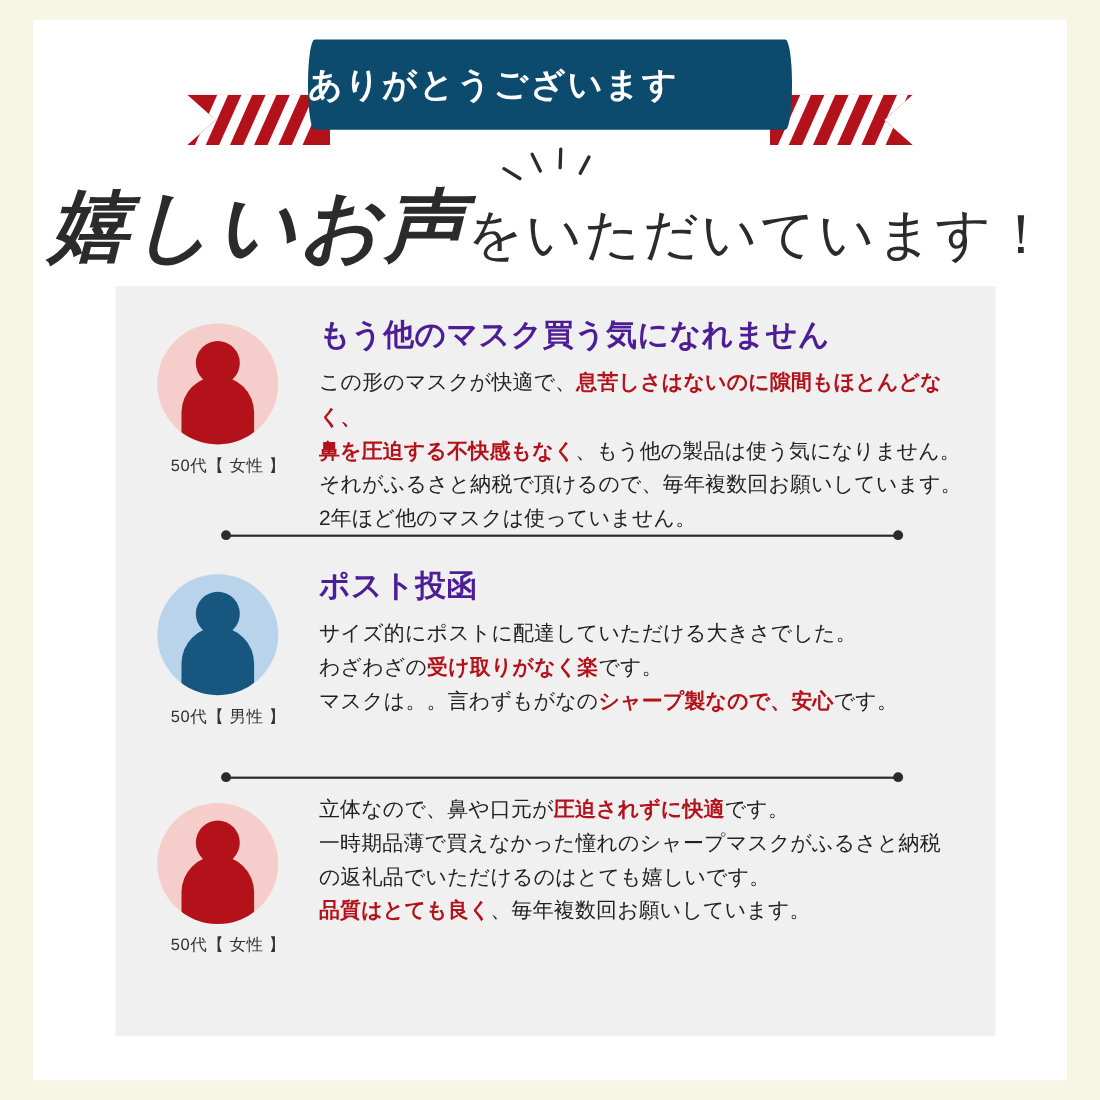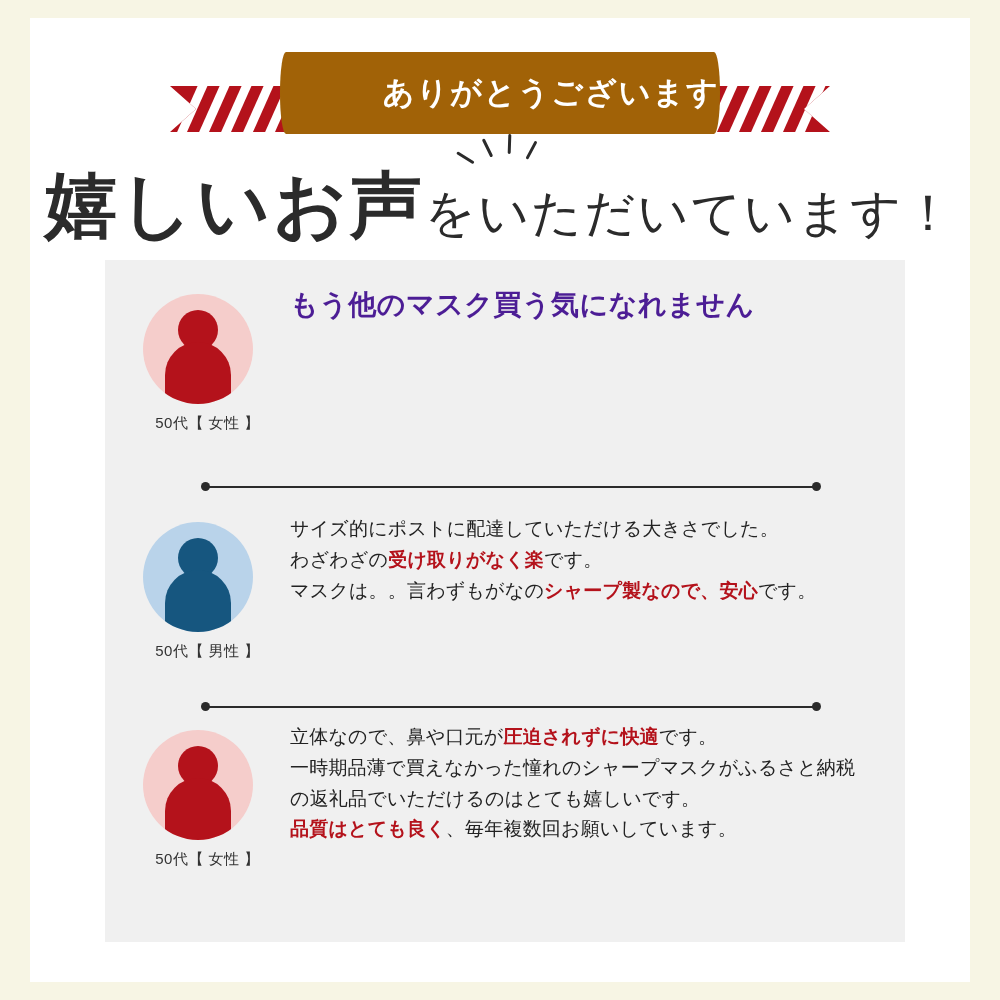--- a/index.html
+++ b/index.html
@@ -54,28 +54,28 @@
     position: absolute;
     top: -16px;
     width: 9px;
     height: 86px;
     background: #ffffff;
     transform: rotate(24deg);
   }
   .ribbon-main {
     position: absolute;
     left: 250px;
-    top: 24px;
+    top: 8px;
     width: 440px;
     height: 82px;
-    background: #a16207;
+    background: #0c4a6e;
     border-radius: 6px / 40px;
     display: flex;
     align-items: center;
-    justify-content: flex-end;
+    justify-content: flex-start;
   }
   .ribbon-main::before,
   .ribbon-main::after {
     content: "";
     position: absolute;
     top: 12px;
     width: 22px;
     height: 58px;
     background: #8d0c14;
     z-index: -1;
@@ -97,20 +97,21 @@
     top: 140px;
     width: 940px;
     text-align: center;
     color: #2b2b2b;
     white-space: nowrap;
   }
   .headline .big {
     font-size: 72px;
     font-weight: 700;
     letter-spacing: 3px;
+    font-style: italic;
   }
   .headline .small {
     font-size: 50px;
     font-weight: 500;
     letter-spacing: 2px;
   }
   .spark {
     position: absolute;
     left: 430px;
     top: 112px;
@@ -282,38 +283,45 @@
     <div class="review r1">
       <div class="avatar-col">
         <div class="avatar female">
           <div class="head"></div>
           <div class="body"></div>
         </div>
         <div class="avatar-label">50代【 女性 】</div>
       </div>
       <div class="text-col">
         <h3 class="review-title">もう他のマスク買う気になれません</h3>
+        <div class="review-body">
+            <div><span>この形のマスクが快適で、</span><span class="hl">息苦しさはないのに隙間もほとんどなく、</span></div>
+            <div><span class="hl">鼻を圧迫する不快感もなく</span><span>、もう他の製品は使う気になりません。</span></div>
+            <div><span>それがふるさと納税で頂けるので、毎年複数回お願いしています。</span></div>
+            <div><span>2年ほど他のマスクは使っていません。</span></div>
+          </div>
       </div>
     </div>
 
     <div class="divider d1">
       <span class="dot l"></span>
       <span class="line"></span>
       <span class="dot r"></span>
     </div>
 
     <div class="review r2">
       <div class="avatar-col">
         <div class="avatar male">
           <div class="head"></div>
           <div class="body"></div>
         </div>
         <div class="avatar-label">50代【 男性 】</div>
       </div>
       <div class="text-col">
+        <h3 class="review-title">ポスト投函</h3>
         <div class="review-body">
             <div><span>サイズ的にポストに配達していただける大きさでした。</span></div>
             <div><span>わざわざの</span><span class="hl">受け取りがなく楽</span><span>です。</span></div>
             <div><span>マスクは。。言わずもがなの</span><span class="hl">シャープ製なので、安心</span><span>です。</span></div>
           </div>
       </div>
     </div>
 
     <div class="divider d2">
       <span class="dot l"></span>

